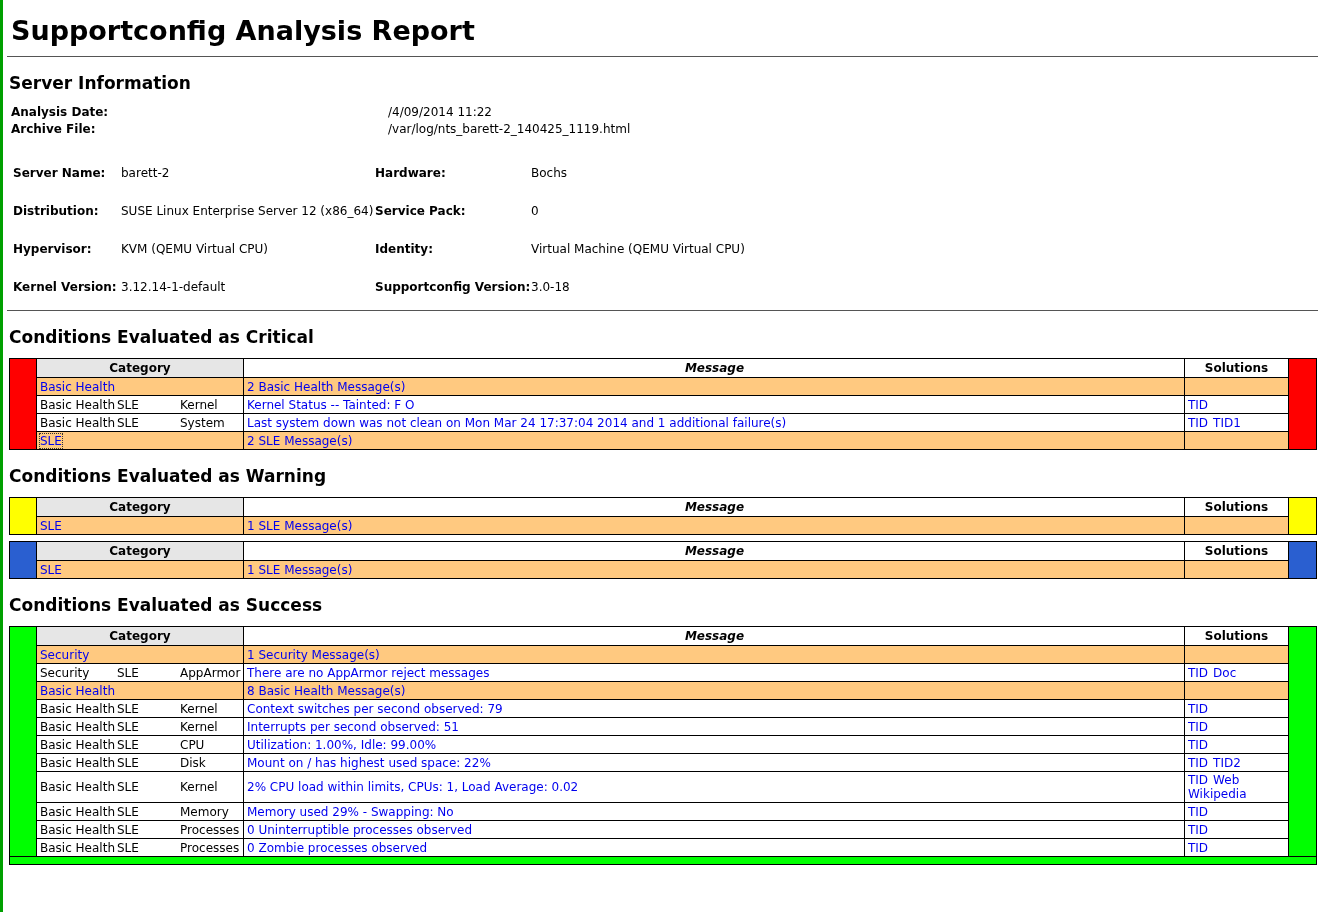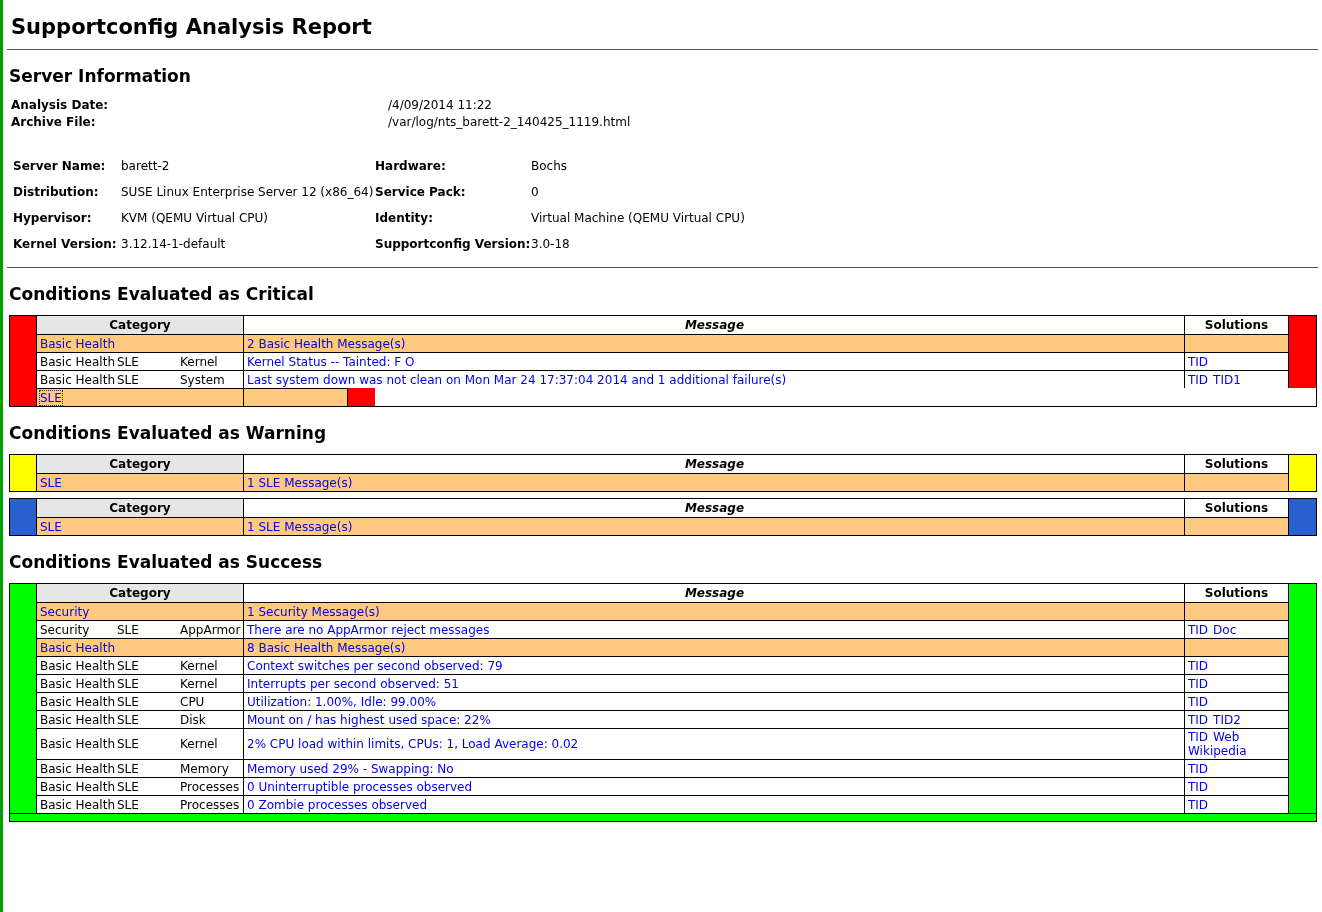--- a/index.html
+++ b/index.html
@@ -13,21 +13,21 @@
   body{
     border-left:3px solid var(--page_edge);
     font-family:"DejaVu Sans","Liberation Sans",sans-serif;
     color:#000;
     font-size:12px;
     min-height:912px;
     width:1322px;
   }
   .page{padding-top:1px;}
   h1{
-    font-size:21px;
+    font-size:27px;
     font-weight:bold;
     margin:14px 8px 10px 8px;
   }
   hr{
     border:none;
     border-top:1px solid #555;
     margin:4px 4px;
     height:0;
   }
   h2,.sec-h{
@@ -35,21 +35,21 @@
     font-weight:bold;
     margin:16px 8px 11px 6px;
   }
   .info-top{margin:8px 0 0 8px;}
   .info-row{display:flex;line-height:17px;}
   .info-row .lbl{width:377px;font-weight:bold;flex:none;}
   .grid{
     display:grid;
     grid-template-columns:108px 254px 156px 1fr;
     margin:28px 0 16px 10px;
-    row-gap:12px;
+    row-gap:24px;
     align-items:start;
   }
   .grid .lbl{font-weight:bold;}
   
   .tbl{
     margin:0 5px 6px 6px;
     border:1px solid #000;
     font-size:12px;
   }
   .trow{display:flex;align-items:stretch;min-height:18px;}
@@ -184,20 +184,23 @@
             <a>TID</a>
             <a>TID1</a>
           </div>
           <div class="strip strip-r" style="background: rgb(255, 0, 0);"></div>
         </div>
         <div class="trow group">
           <div class="strip" style="background: rgb(255, 0, 0);"></div>
           <div class="cat">
             <a class="focused">SLE</a>
           </div>
+          <div class="msg">
+            <a>2 SLE Message(s)</a>
+          </div>
           <div class="sol"></div>
           <div class="strip strip-r" style="background: rgb(255, 0, 0);"></div>
         </div>
       </div>
       <div class="sec-h">Conditions Evaluated as Warning</div>
       <div class="tbl">
         <div class="trow hdr">
           <div class="strip" style="background: rgb(255, 255, 0);"></div>
           <div class="cat">Category</div>
           <div class="msg">Message</div>

